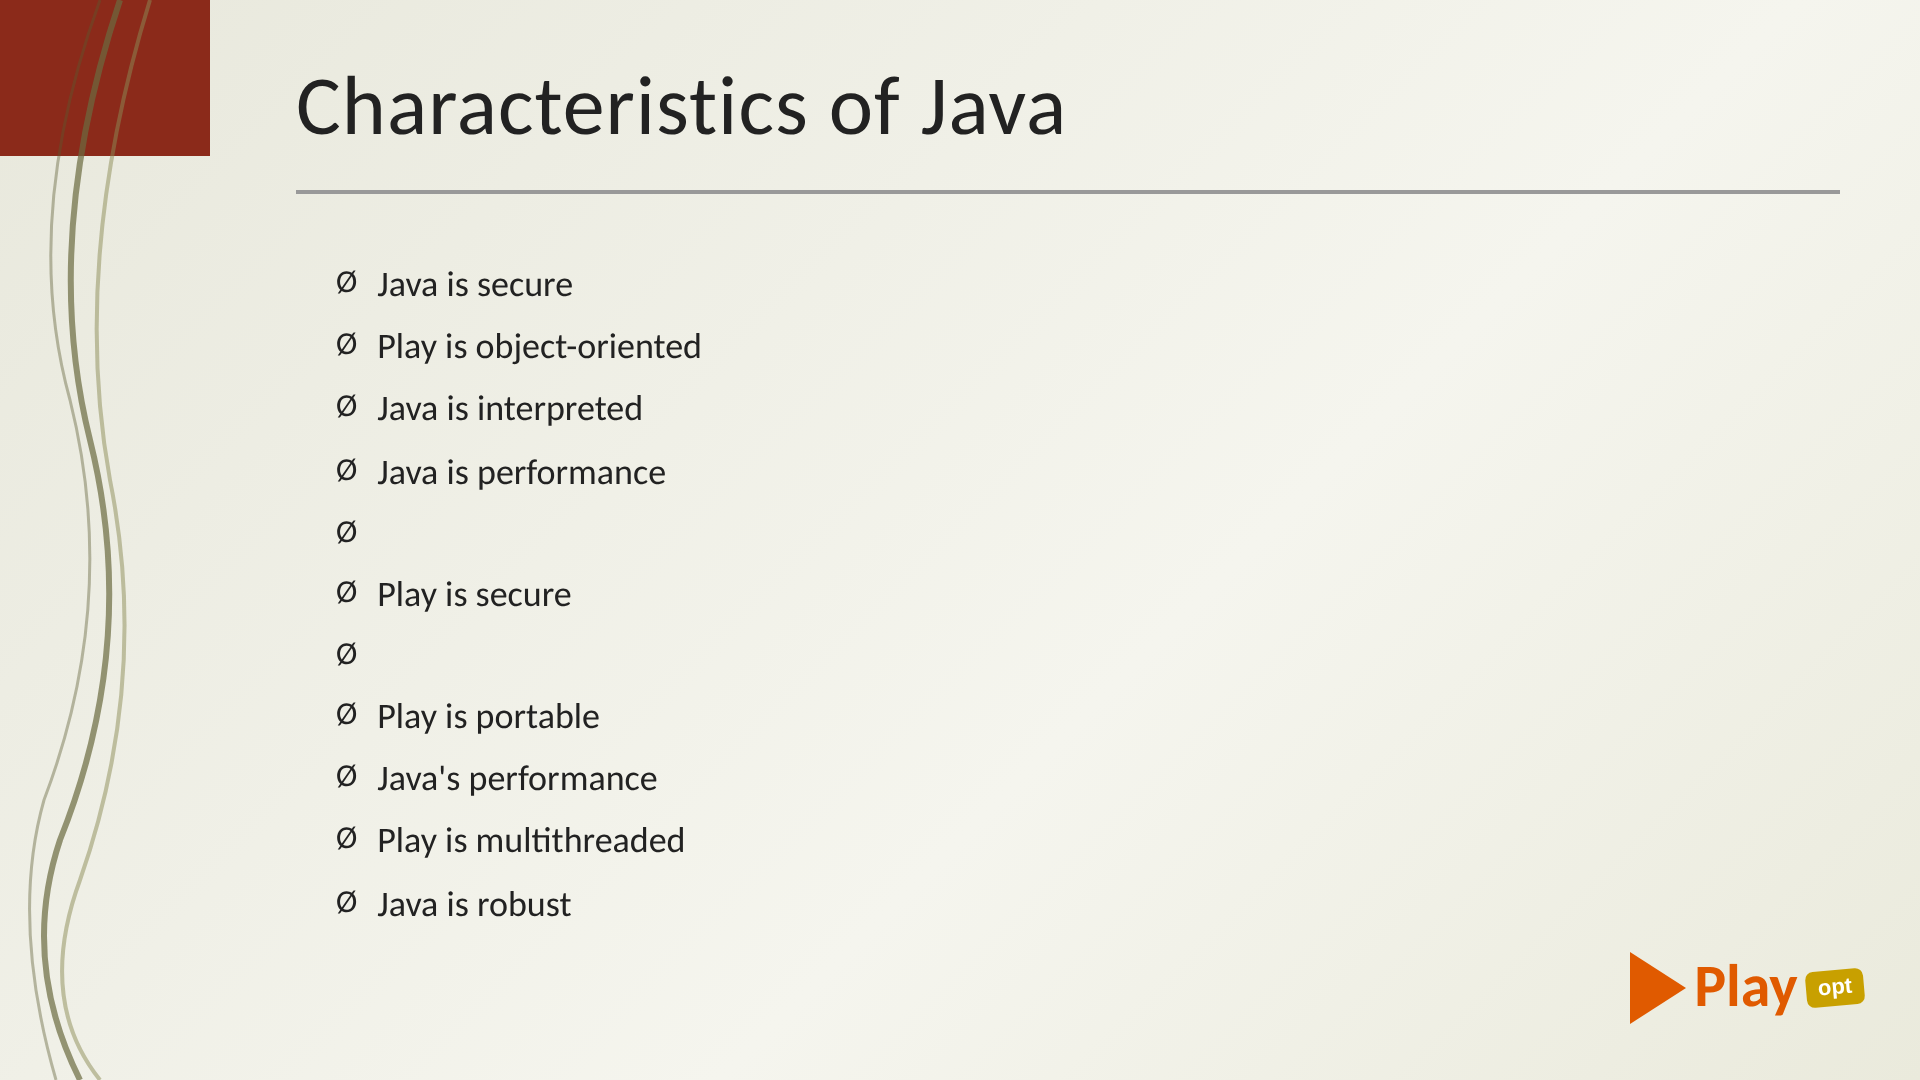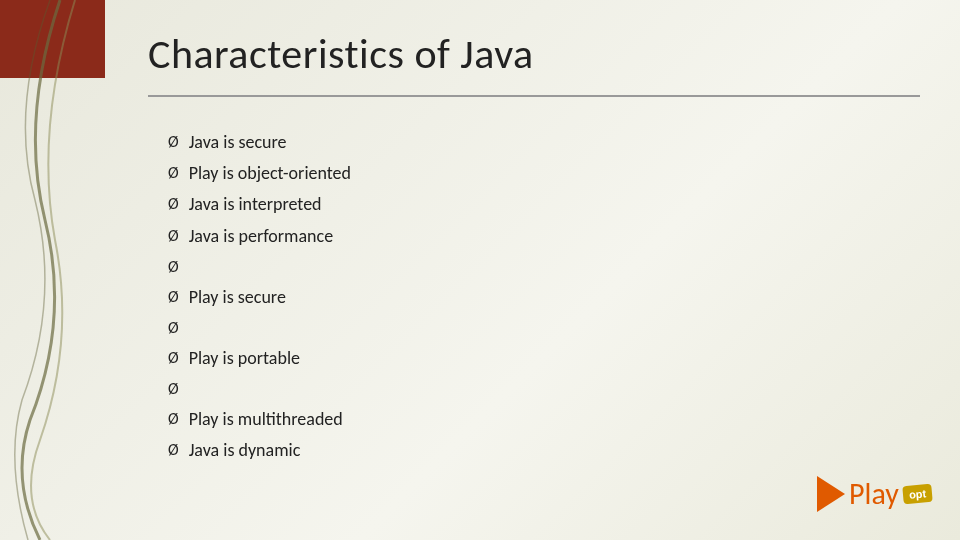--- a/index.html
+++ b/index.html
@@ -92,21 +92,21 @@
       width: 0;
       height: 0;
       border-top: 18px solid transparent;
       border-bottom: 18px solid transparent;
       border-left: 28px solid #e05a00;
       margin-right: 4px;
     }
 
     .play-label {
       font-size: 30px;
-      font-weight: normal;
+      font-weight: bold;
       color: #e05a00;
       font-family: 'Calibri', 'Arial', sans-serif;
       margin-right: 4px;
     }
 
     .play-badge {
       background: #c8a000;
       color: white;
       font-size: 11px;
       font-weight: bold;
@@ -176,28 +176,29 @@
         </li>
         <li>
           <span class="bullet-arrow">Ø</span>
         </li>
         <li>
           <span class="bullet-arrow">Ø</span>
           <span>Play is portable</span>
         </li>
         <li>
           <span class="bullet-arrow">Ø</span>
+          <span>Java's performance</span>
         </li>
         <li>
           <span class="bullet-arrow">Ø</span>
           <span>Play is multithreaded</span>
         </li>
         <li>
           <span class="bullet-arrow">Ø</span>
-          <span>Java is dynamic</span>
+          <span>Java is robust</span>
         </li>
       </ul>
   </div>
 
   <div class="play-button-area">
     <div class="play-triangle"></div>
     <span class="play-label">Play</span>
     <span class="play-badge">opt</span>
   </div>
 

